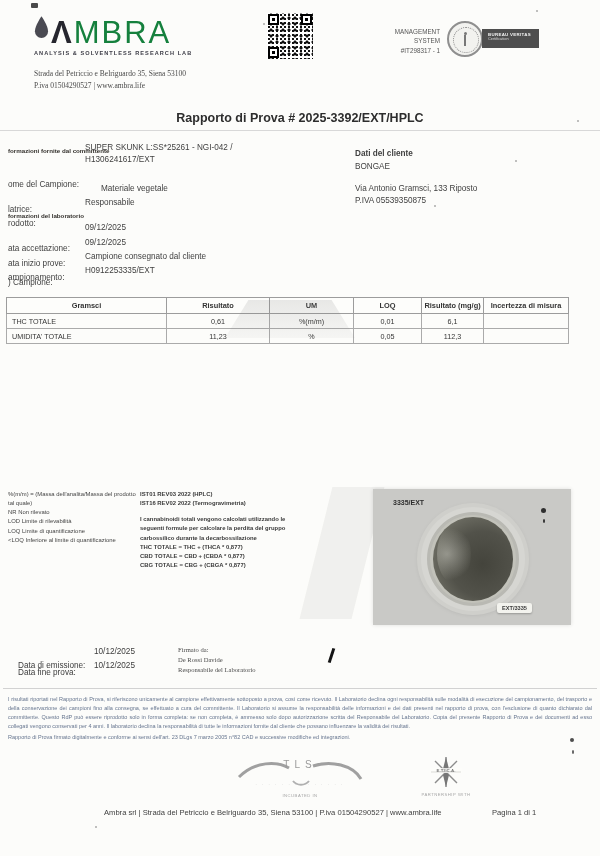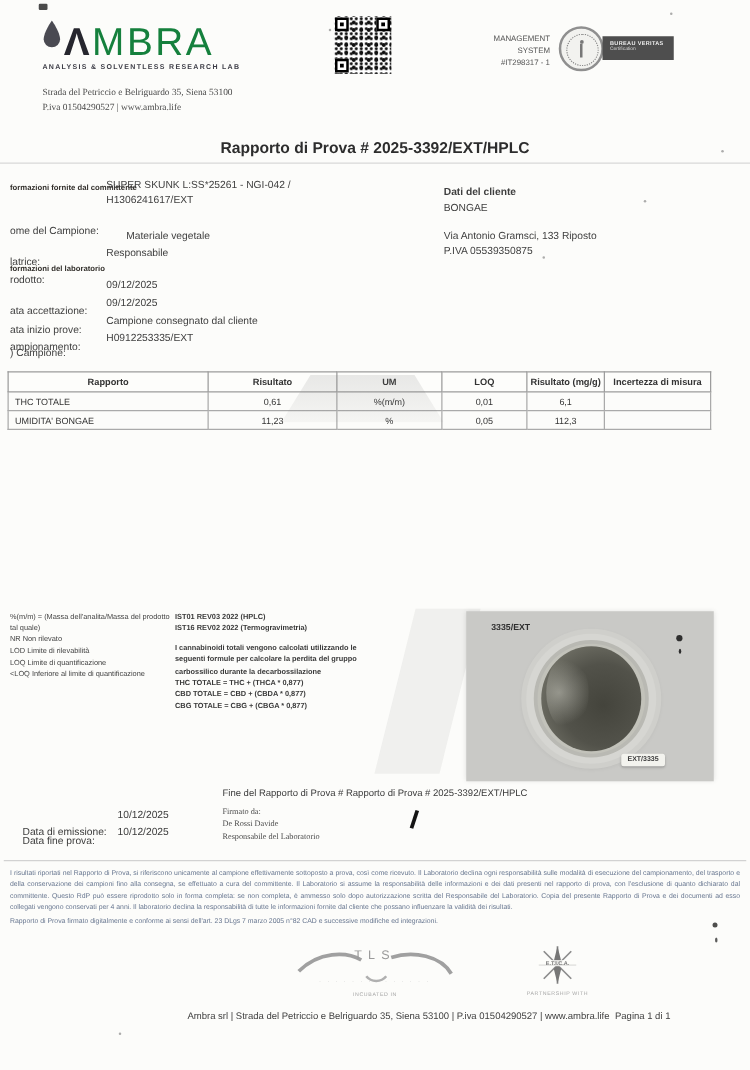--- a/index.html
+++ b/index.html
@@ -181,39 +181,39 @@
     <colgroup>
       <col style="width:160px">
         <col style="width:103px">
         <col style="width:84px">
       <col style="width:68px">
         <col style="width:62px">
         <col style="width:85px">
     </colgroup>
     <thead>
       <tr>
-        <th>Rapporto</th>
+        <th>Gramsci</th>
         <th>Risultato</th>
         <th>UM</th>
         <th>LOQ</th>
         <th>Risultato (mg/g)</th>
         <th>Incertezza di misura</th>
       </tr>
     </thead>
     <tbody>
       <tr>
         <td>THC TOTALE</td>
         <td>0,61</td>
         <td>%(m/m)</td>
         <td>0,01</td>
         <td>6,1</td>
         <td></td>
       </tr>
       <tr>
-        <td>UMIDITA' BONGAE</td>
+        <td>UMIDITA' TOTALE</td>
         <td>11,23</td>
         <td>%</td>
         <td>0,05</td>
         <td>112,3</td>
         <td></td>
       </tr>
     </tbody>
   </table>
   <div class="abs tbl-shadow" style="left:225px;top:300px;width:130px;height:38px;"></div>
 
@@ -241,21 +241,20 @@
     <div class="dish-outer">
       <div class="dish-rim"></div>
       <div class="dish-inner"></div>
       <div class="dish-crescent"></div>
       <div class="dish-tag">EXT/3335</div>
     </div>
     <div class="photo-dot" style="left:168px;top:19px;width:5px;height:5px;"></div>
     <div class="photo-dot" style="left:170px;top:30px;width:2px;height:4px;"></div>
   </div>
 
-  <div class="abs end-line" style="top:630px;">Fine del Rapporto di Prova # Rapporto di Prova # 2025-3392/EXT/HPLC</div>
 
   <div class="abs date-label" style="left:18px;top:668px;text-align:right;">Data fine prova:</div>
   <div class="abs date-value" style="left:94px;top:647px;">10/12/2025</div>
   <div class="abs date-label" style="left:18px;top:661px;">Data di emissione:</div>
   <div class="abs date-value" style="left:94px;top:661px;">10/12/2025</div>
 
   <div class="abs sig-block" style="left:178px;top:645px;">
     <div>Firmato da:</div>
     <div>De Rossi Davide</div>
     <div>Responsabile del Laboratorio</div>
@@ -287,21 +286,21 @@
     <div style="position:relative;width:32px;height:32px;margin:0 auto;">
       <svg width="32" height="32" viewBox="0 0 32 32">
         <path d="M16 1 L16 31 M1 16 L31 16 M5 5 L27 27 M27 5 L5 27" stroke="#8c8c8c" stroke-width="1.4"></path>
         <path d="M16 1 L19 13 L16 16 L13 13 Z M16 31 L13 19 L16 16 L19 19 Z" fill="#777"></path>
       </svg>
       <div class="etica-name">E.T.I.C.A.</div>
     </div>
     <div class="caption" style="margin-top:4px;">PARTNERSHIP WITH</div>
   </div>
 
-  <div class="abs footer-info" style="left:104px;top:808px;margin-left:46px;">Ambra srl | Strada del Petriccio e Belriguardo 35, Siena 53100 | P.iva 01504290527 | www.ambra.life</div>
+  <div class="abs footer-info" style="left:104px;top:808px;">Ambra srl | Strada del Petriccio e Belriguardo 35, Siena 53100 | P.iva 01504290527 | www.ambra.life</div>
   <div class="abs footer-page" style="left:492px;top:808px;">Pagina 1 di 1</div>
 
   <div class="speck" style="left:31px;top:3px;width:7px;height:5px;background:#2a2a2a;opacity:.85;border-radius:1px;"></div>
   <div class="speck" style="left:263px;top:23px;width:2px;height:2px;"></div>
   <div class="speck" style="left:536px;top:10px;width:2px;height:2px;"></div>
   <div class="speck" style="left:577px;top:120px;width:2px;height:2px;"></div>
   <div class="speck" style="left:515px;top:160px;width:2px;height:2px;"></div>
   <div class="speck" style="left:434px;top:205px;width:2px;height:2px;"></div>
   <div class="speck" style="left:570px;top:738px;width:4px;height:4px;background:#222;opacity:.8;"></div>
   <div class="speck" style="left:572px;top:750px;width:2px;height:4px;background:#333;opacity:.8;"></div>

